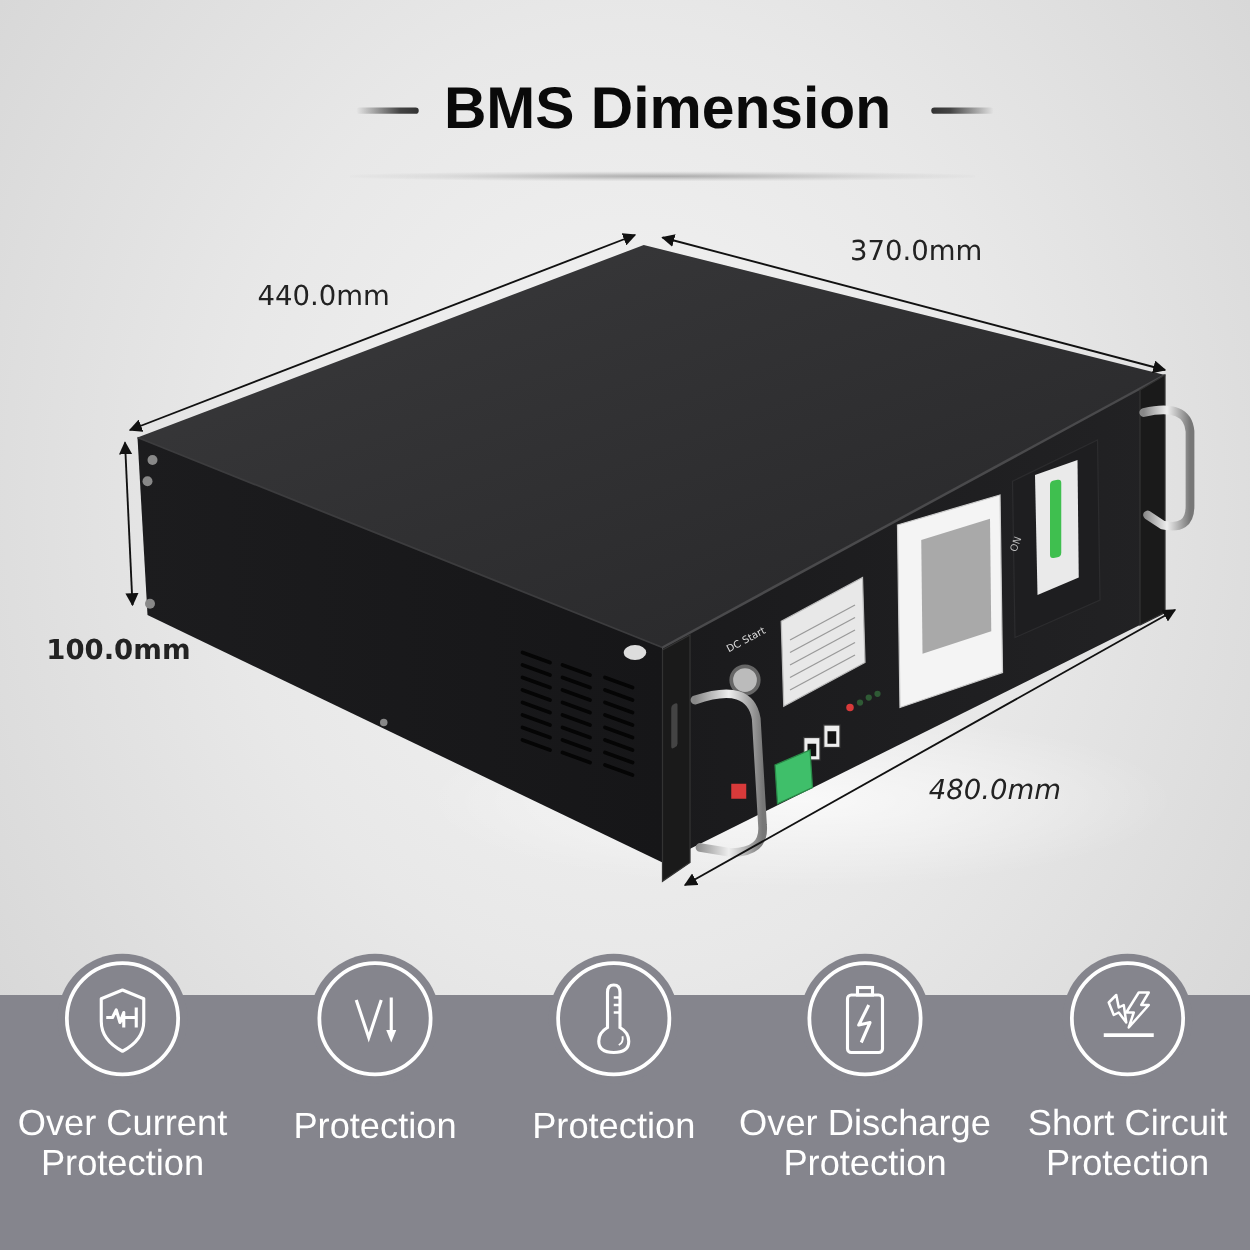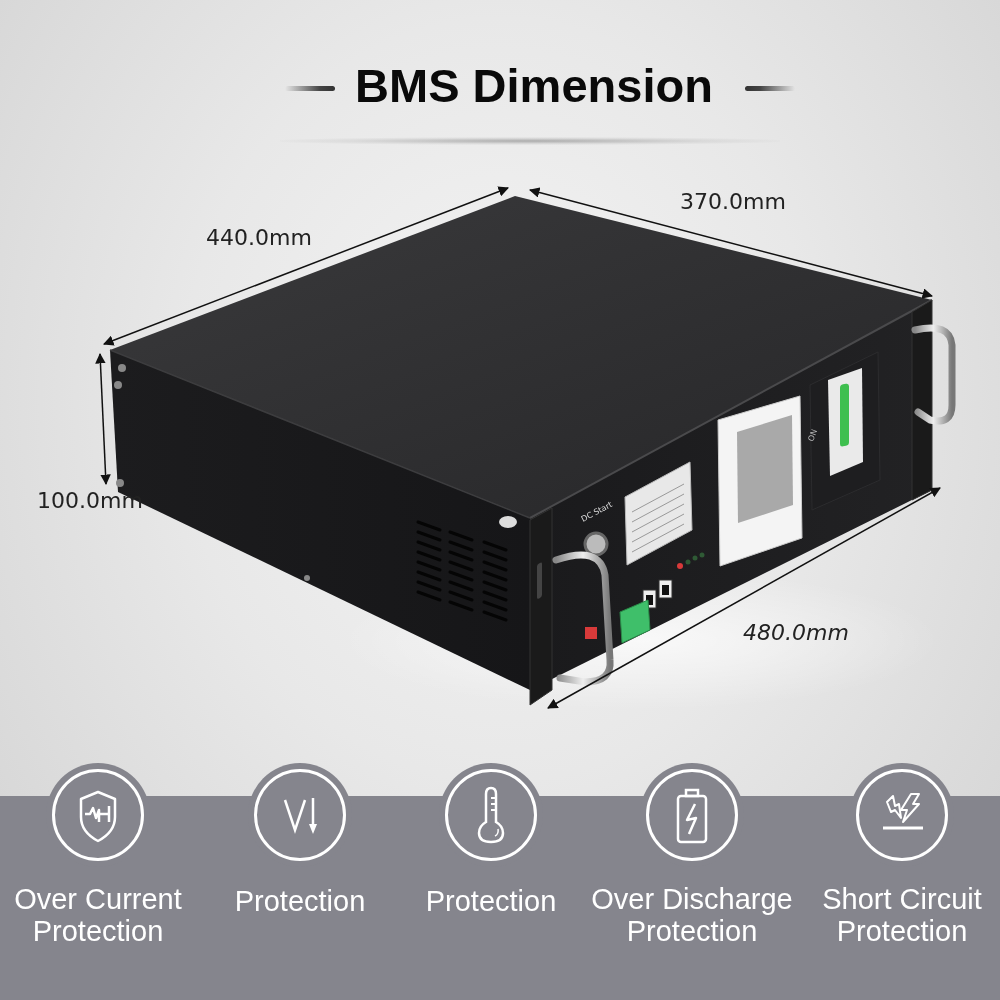--- a/index.html
+++ b/index.html
@@ -150,21 +150,21 @@
   <path d="M915,330 Q950,322 952,345 L952,405 Q952,425 930,420 L918,412" fill="none" stroke="url(#handleG)" stroke-width="7" stroke-linecap="round"></path>
 
   <line x1="104" y1="344" x2="508" y2="188" stroke="#111" stroke-width="1.5" marker-start="url(#arr)" marker-end="url(#arr)"></line>
   <line x1="530" y1="190" x2="932" y2="296" stroke="#111" stroke-width="1.5" marker-start="url(#arr)" marker-end="url(#arr)"></line>
   <line x1="100" y1="354" x2="106" y2="484" stroke="#111" stroke-width="1.5" marker-start="url(#arr)" marker-end="url(#arr)"></line>
   <line x1="548" y1="708" x2="940" y2="488" stroke="#111" stroke-width="1.5" marker-start="url(#arr)" marker-end="url(#arr)"></line>
 </svg>
 
 <div class="dim-label" style="left:206px; top:213px;margin-top:12px;">440.0mm</div>
 <div class="dim-label" style="left:680px; top:189px;">370.0mm</div>
-<div class="dim-label" style="left:37px; top:488px;">100.0mm</div>
+<div class="dim-label" style="left:37px; top:508px;font-weight:bold;">100.0mm</div>
 <div class="dim-label" style="left:743px; top:620px;font-style:italic;">480.0mm</div>
 
 <div class="band"></div>
 
 <div class="feature" style="left:-2px;">
   <div class="badge-bg"></div>
   <div class="badge">
     <svg viewBox="0 0 86 86">
       <path d="M43,20 L60,27 L60,45 Q60,60 43,69 Q26,60 26,45 L26,27 Z" fill="none" stroke="#fff" stroke-width="2.5" stroke-linejoin="round"></path>
       <path d="M30,42 L35,42 L38,36 L41,46 L44,38 L44,50 M44,42 L54,42 M54,34 L54,50" fill="none" stroke="#fff" stroke-width="2.5" stroke-linejoin="round"></path>

